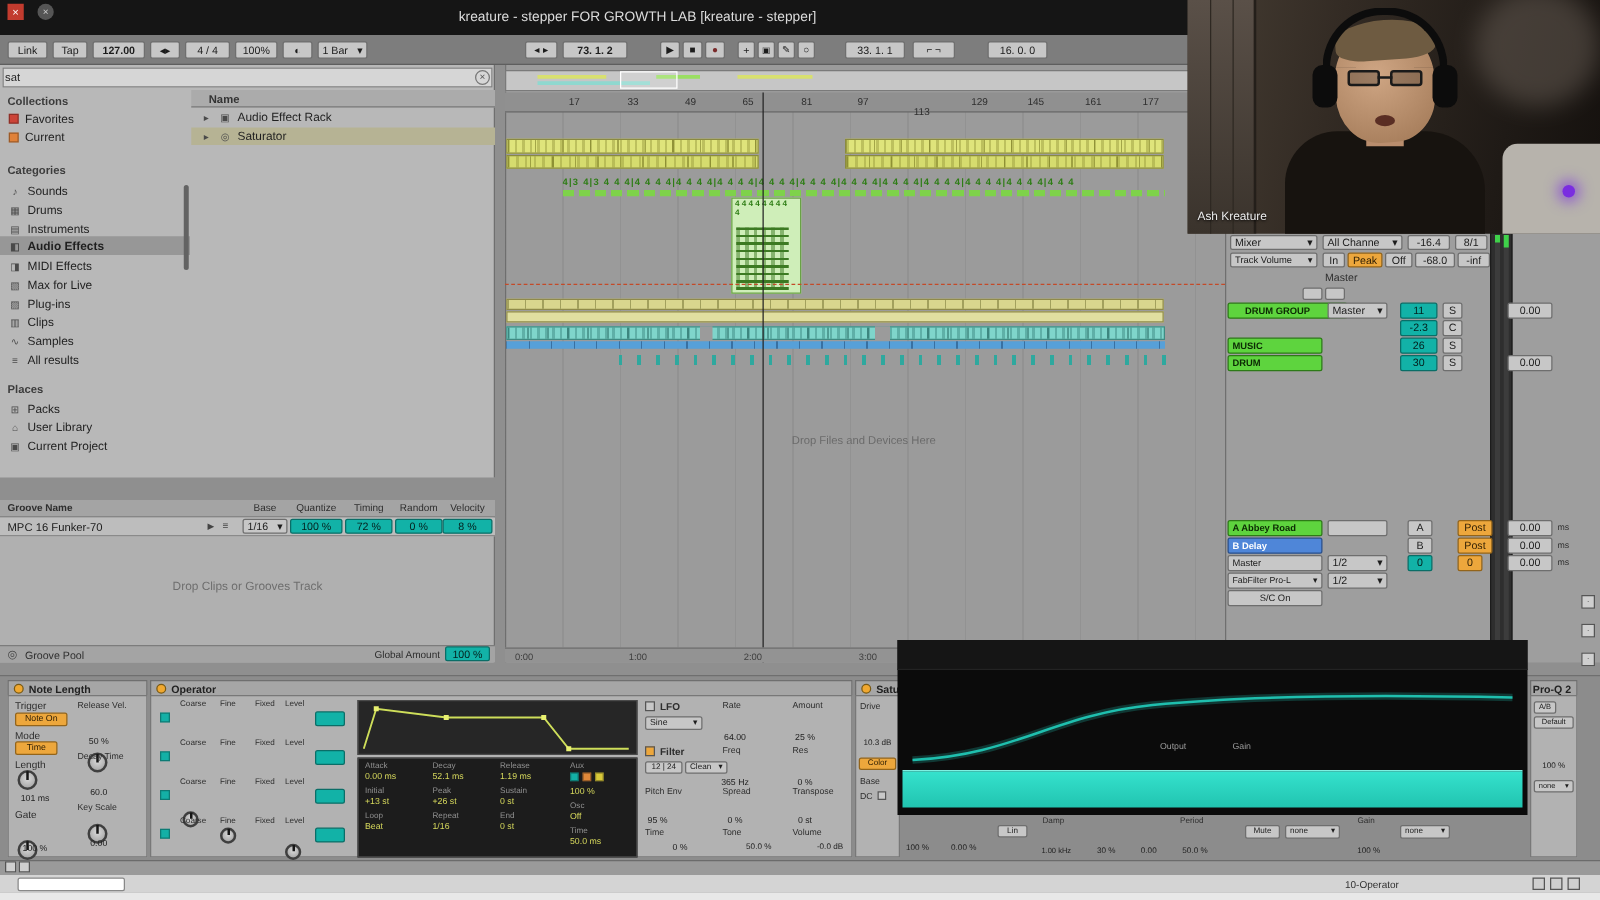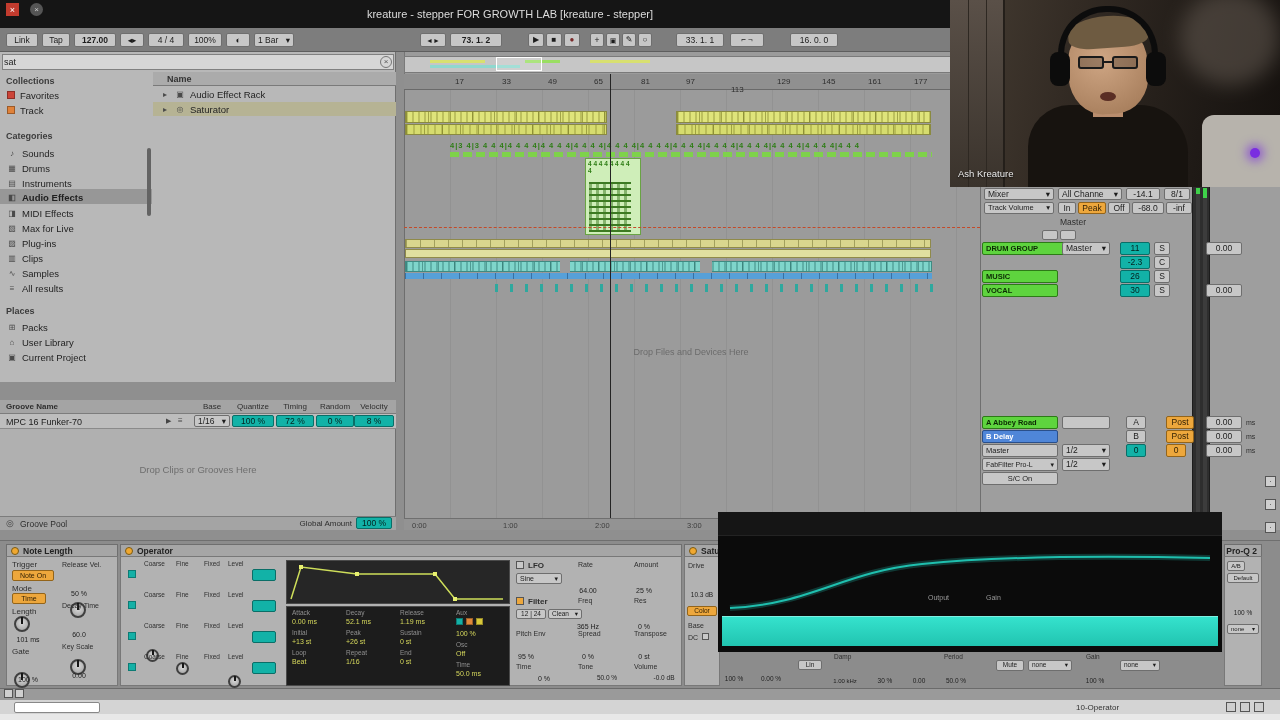--- a/index.html
+++ b/index.html
@@ -92,21 +92,21 @@
 <input class="a" style="left: 4px; top: 55px; width: 360px; height: 14px; border: none; background: transparent; font-size: 9px; font-family: &quot;Liberation Sans&quot;, sans-serif; color: rgb(34, 34, 34); outline: none;" value="sat">
 <div class="a" style="left:380px;top:56px;width:12px;height:12px;border:1px solid #777;border-radius:50%;font-size:8px;line-height:10px;text-align:center;color:#555"><span>×</span></div>
 
 <div class="a sec" style="left:6px;top:76px">Collections</div>
 <div class="a itm" style="left:0;top:88px;width:150px">
     <span class="sw" style="background:#cc4438"></span>
     <span>Favorites</span>
   </div>
 <div class="a itm" style="left:0;top:103px;width:150px">
     <span class="sw" style="background:#e0823a"></span>
-    <span>Track</span>
+    <span>Current</span>
   </div>
 
 <div class="a sec" style="left:6px;top:131px">Categories</div>
 <div class="a" style="left:0;top:189px;width:152px;height:15px;background:#979797"></div>
 <div class="a itm" style="left:0;top:146px;width:150px">
     <span class="ico">♪</span>
     <span>Sounds</span>
   </div>
 <div class="a itm" style="left:0;top:161px;width:150px">
     <span class="ico">▦</span>
@@ -187,21 +187,21 @@
 <span class="a" style="left:166px;top:417px;font-size:7px;color:#444">▶</span>
 <span class="a" style="left:178px;top:416px;font-size:8px;color:#444">≡</span>
 <div class="a chip menu" style="left:194px;top:415px;width:36px;height:12px">
     <span>1/16</span>
     <span>▾</span>
   </div>
 <div class="a chip teal" style="left:232px;top:415px;width:42px;height:12px">100 %</div>
 <div class="a chip teal" style="left:276px;top:415px;width:38px;height:12px">72 %</div>
 <div class="a chip teal" style="left:316px;top:415px;width:38px;height:12px">0 %</div>
 <div class="a chip teal" style="left:354px;top:415px;width:40px;height:12px">8 %</div>
-<div class="a" style="left:0;top:464px;width:396px;text-align:center;font-size:9.5px;color:#6e6e6e">Drop Clips or Grooves Here</div>
+<div class="a" style="left:0;top:464px;width:396px;text-align:center;font-size:9.5px;color:#6e6e6e">Drop Clips or Grooves Track</div>
 <div class="a" style="left:0;top:516px;width:396px;height:14px;background:#a4a4a4;border-top:1px solid #7c7c7c"></div>
 <span class="a" style="left:6px;top:518px;font-size:9px;color:#444">◎</span>
 <div class="a lb" style="left:20px;top:520px;font-size:8.5px">Groove Pool</div>
 <div class="a lb" style="left:272px;top:520px;width:80px;text-align:right">Global Amount</div>
 <div class="a chip teal" style="left:356px;top:517px;width:36px;height:12px">100 %</div>
 
 <div class="a" style="left:404px;top:52px;width:576px;height:478px;background:#9b9b9b;border-left:1px solid #757575"></div>
 <div class="a" style="left:980px;top:52px;width:300px;height:478px;background:#9e9e9e;border-left:1px solid #6f6f6f"></div>
 <div class="a" style="left:404px;top:56px;width:576px;height:17px;background:#c6c6c6;border:1px solid #7a7a7a"></div>
 <div class="a" style="left:430px;top:60px;width:55px;height:3px;background:#d8e070"></div>
@@ -256,49 +256,49 @@
 <div class="a" style="left:1203px;top:188px;width:4px;height:10px;background:#3fd14a"></div>
 
 <div class="a chip menu" style="left:984px;top:188px;width:70px;height:12px">
     <span>Mixer</span>
     <span>▾</span>
   </div>
 <div class="a chip menu" style="left:1058px;top:188px;width:64px;height:12px">
     <span>All Channe</span>
     <span>▾</span>
   </div>
-<div class="a chip" style="left:1126px;top:188px;width:34px;height:12px">-14.1</div>
+<div class="a chip" style="left:1126px;top:188px;width:34px;height:12px">-16.4</div>
 <div class="a chip" style="left:1164px;top:188px;width:26px;height:12px">8/1</div>
 <div class="a chip menu" style="left:984px;top:202px;width:70px;height:12px;font-size:7.5px">
     <span>Track Volume</span>
     <span>▾</span>
   </div>
 <div class="a chip" style="left:1058px;top:202px;width:18px;height:12px">In</div>
 <div class="a chip amber" style="left:1078px;top:202px;width:28px;height:12px">Peak</div>
 <div class="a chip" style="left:1108px;top:202px;width:22px;height:12px">Off</div>
 <div class="a chip" style="left:1132px;top:202px;width:32px;height:12px">-68.0</div>
 <div class="a chip" style="left:1166px;top:202px;width:26px;height:12px">-inf</div>
 <div class="a lb" style="left:1060px;top:218px;font-size:8.5px">Master</div>
 <div class="a chip" style="left:1042px;top:230px;width:16px;height:10px"></div>
 <div class="a chip" style="left:1060px;top:230px;width:16px;height:10px"></div>
 
-<div class="a chip green" style="left:982px;top:242px;width:96px;height:13px;font-size:7.5px;justify-content:flex-start;padding-left:3px">DRUM GROUP</div>
+<div class="a chip green" style="left:982px;top:242px;width:96px;height:13px;font-size:7.5px;justify-content:flex-start;padding-left:13px">DRUM GROUP</div>
 <div class="a chip menu" style="left:1062px;top:242px;width:48px;height:13px">
     <span>Master</span>
     <span>▾</span>
   </div>
 <div class="a chip teal" style="left:1120px;top:242px;width:30px;height:13px">11</div>
 <div class="a chip" style="left:1154px;top:242px;width:16px;height:13px">S</div>
 <div class="a chip" style="left:1206px;top:242px;width:36px;height:13px">0.00</div>
 <div class="a chip teal" style="left:1120px;top:256px;width:30px;height:13px">-2.3</div>
 <div class="a chip" style="left:1154px;top:256px;width:16px;height:13px">C</div>
 <div class="a chip green" style="left:982px;top:270px;width:76px;height:13px;font-size:7.5px;justify-content:flex-start;padding-left:3px">MUSIC</div>
 <div class="a chip teal" style="left:1120px;top:270px;width:30px;height:13px">26</div>
 <div class="a chip" style="left:1154px;top:270px;width:16px;height:13px">S</div>
-<div class="a chip green" style="left:982px;top:284px;width:76px;height:13px;font-size:7.5px;justify-content:flex-start;padding-left:3px">VOCAL</div>
+<div class="a chip green" style="left:982px;top:284px;width:76px;height:13px;font-size:7.5px;justify-content:flex-start;padding-left:3px">DRUM</div>
 <div class="a chip teal" style="left:1120px;top:284px;width:30px;height:13px">30</div>
 <div class="a chip" style="left:1154px;top:284px;width:16px;height:13px">S</div>
 <div class="a chip" style="left:1206px;top:284px;width:36px;height:13px">0.00</div>
 
 <div class="a chip green" style="left:982px;top:416px;width:76px;height:13px;font-size:7.5px;justify-content:flex-start;padding-left:3px">A Abbey Road</div>
 <div class="a chip" style="left:1062px;top:416px;width:48px;height:13px"></div>
 <div class="a chip" style="left:1126px;top:416px;width:20px;height:13px">A</div>
 <div class="a chip amber" style="left:1166px;top:416px;width:28px;height:13px">Post</div>
 <div class="a chip" style="left:1206px;top:416px;width:36px;height:13px">0.00</div>
 <span class="a lb" style="left:1246px;top:419px;font-size:7px">ms</span>

